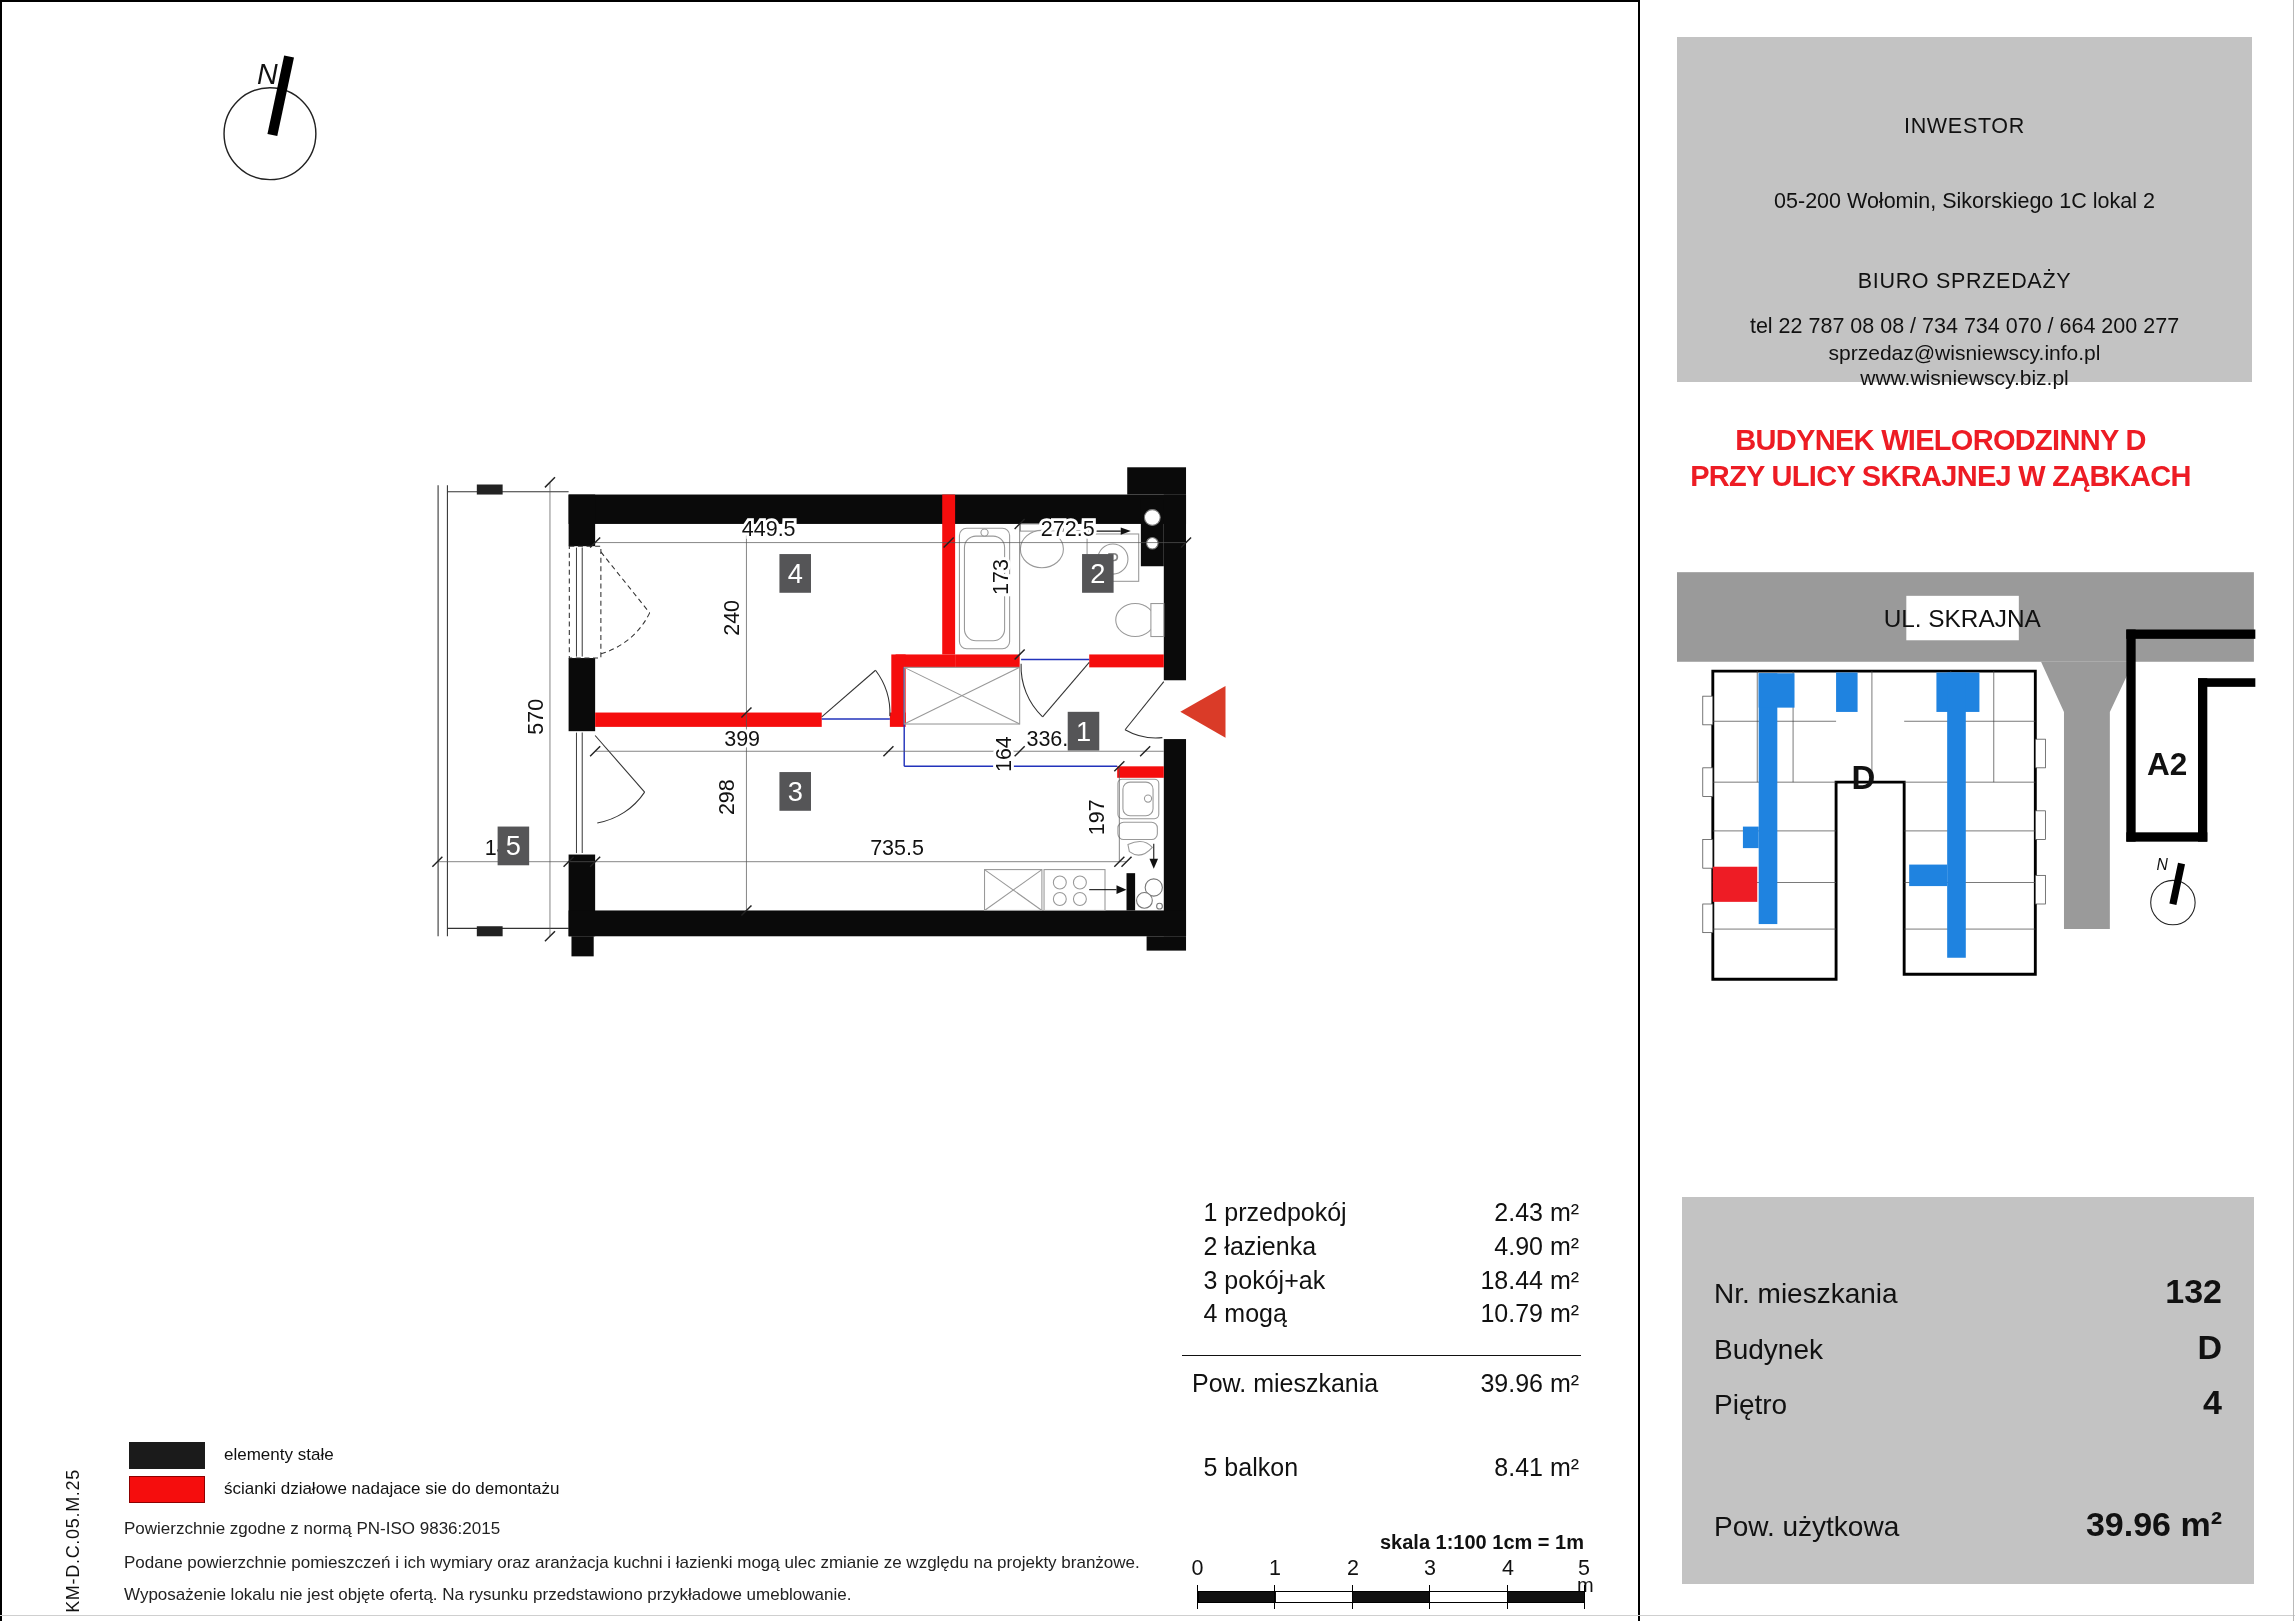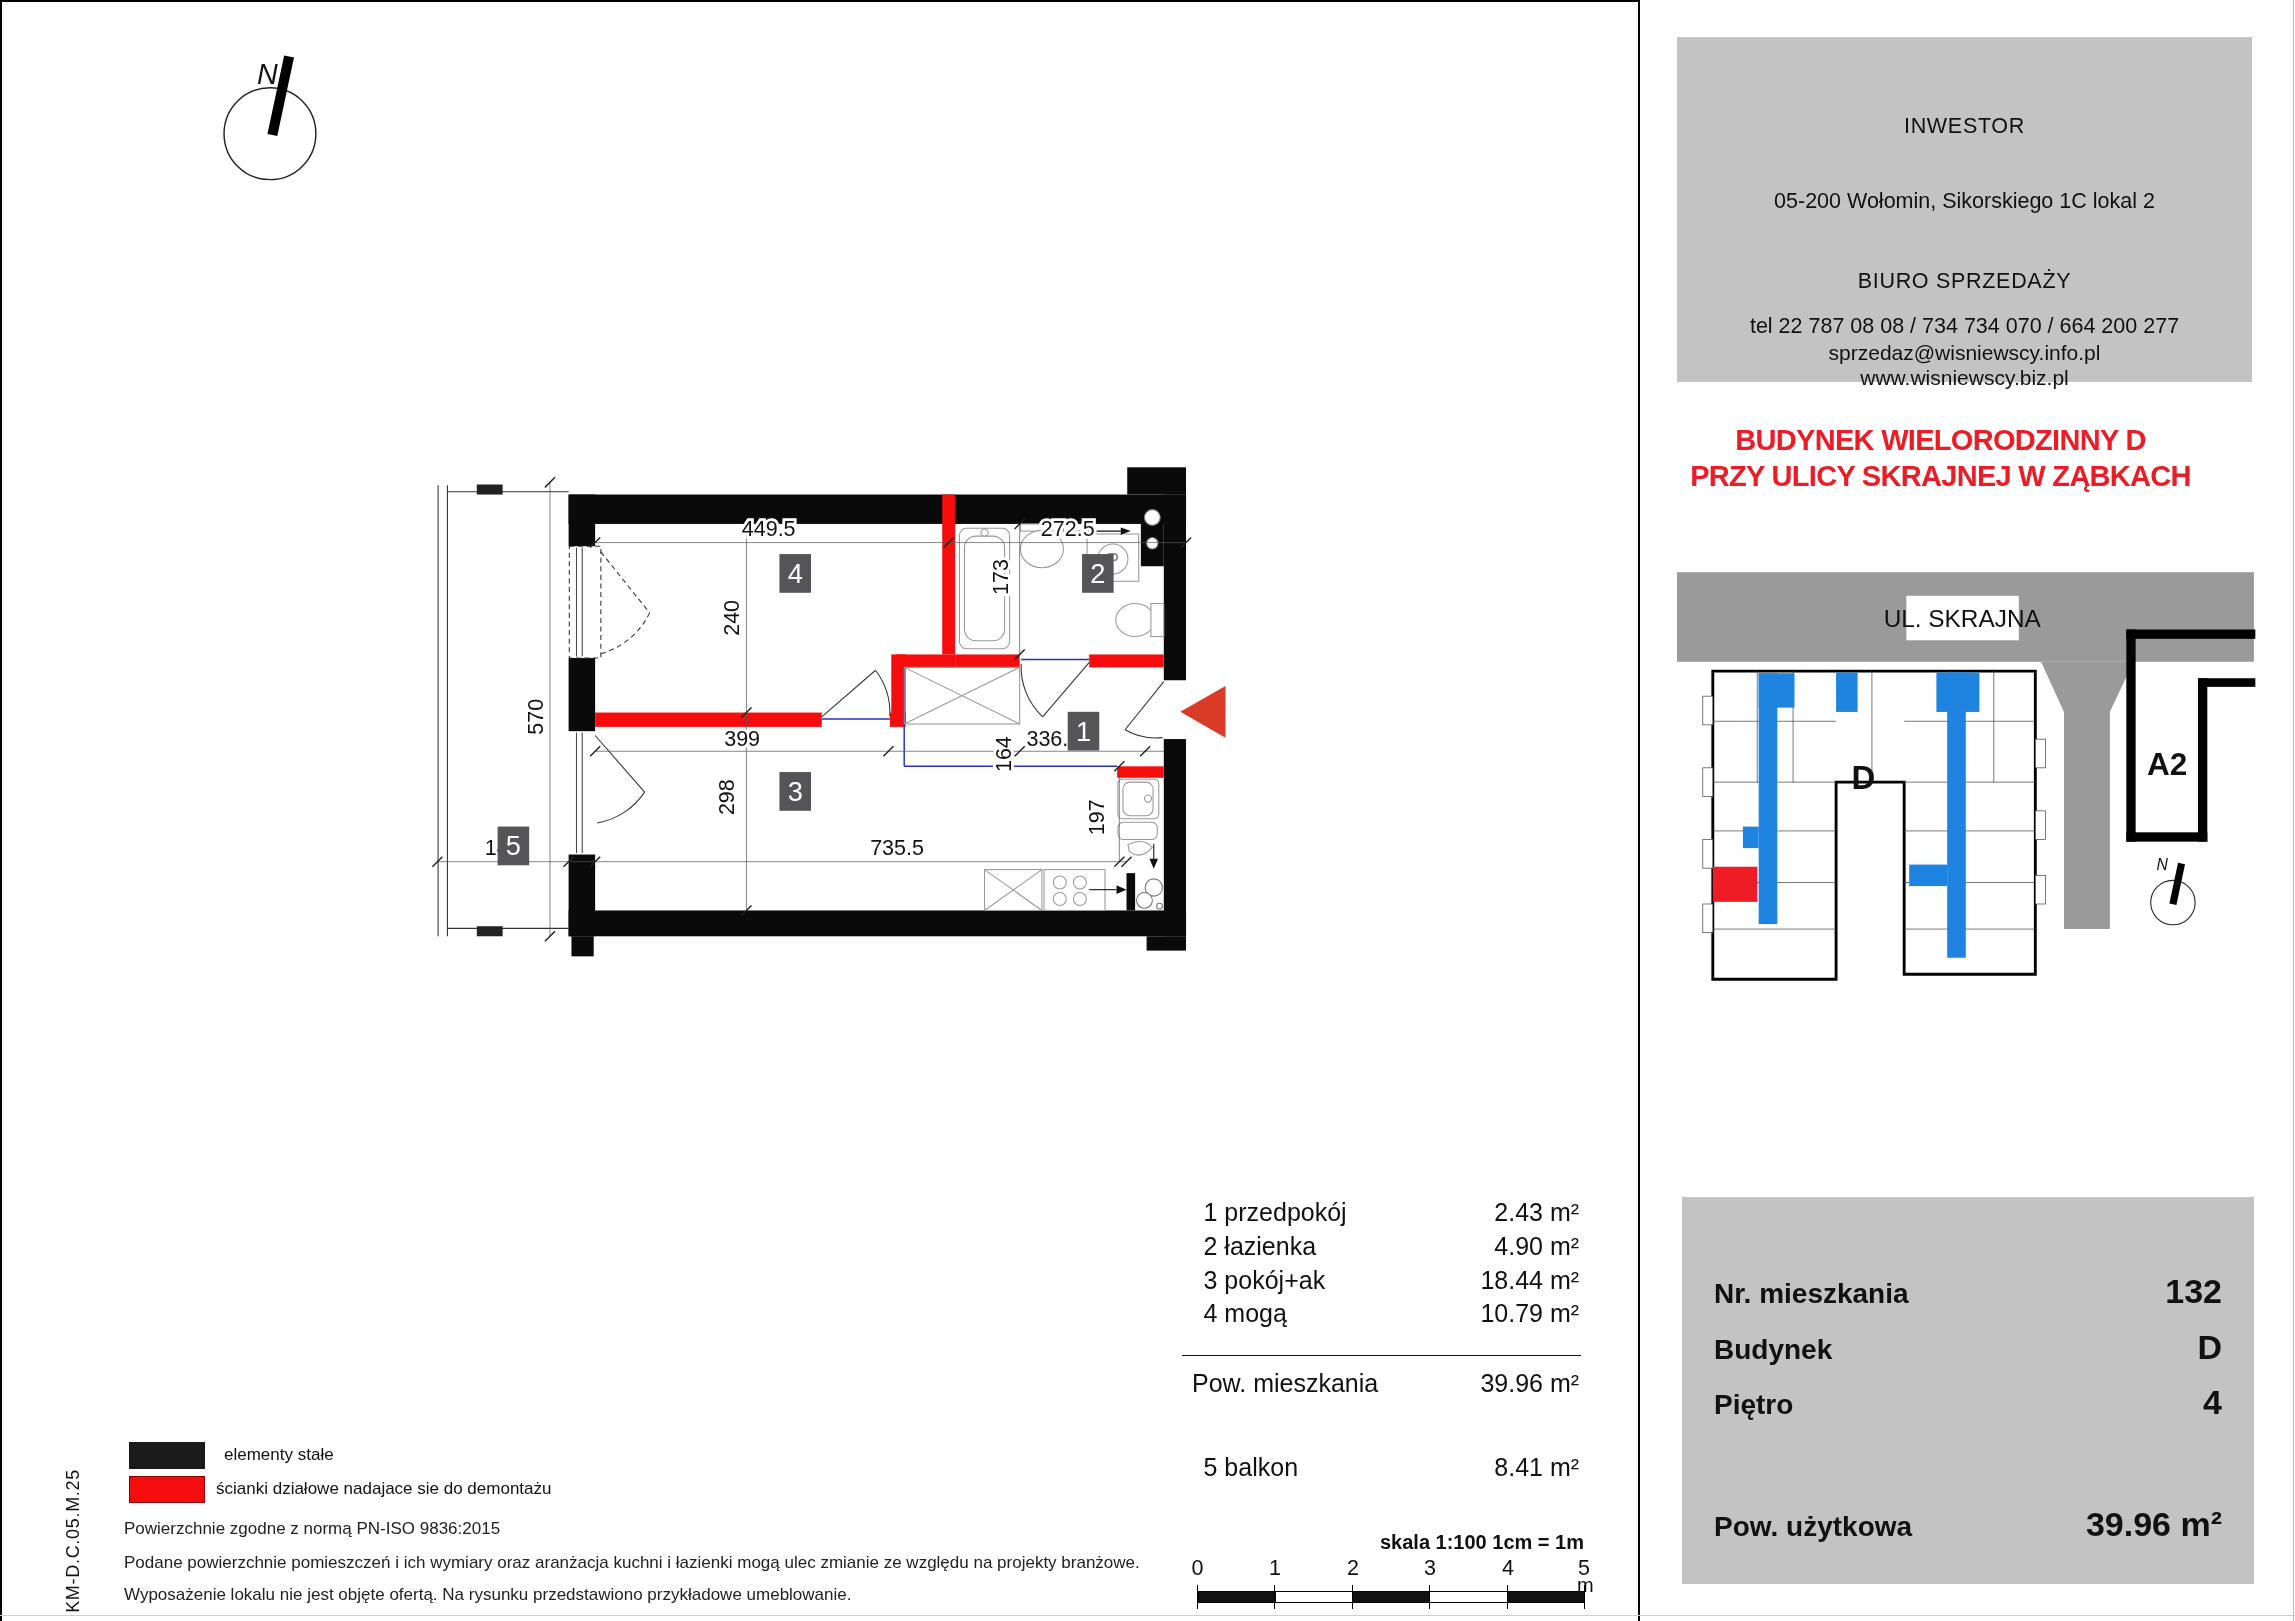--- a/index.html
+++ b/index.html
@@ -18,21 +18,21 @@
   .inv-h{font-size:21.5px;letter-spacing:0.7px;}
   .inv-co{font-size:24.4px;}
   .inv-t{font-size:21.5px;}
   .inv-s{font-size:21px;}
 
   .red-title{left:1643px;top:422px;width:595px;text-align:center;color:#ed1c24;font-weight:bold;font-size:29px;line-height:36px;letter-spacing:-0.7px;}
 
   
   .info-box{left:1682px;top:1197px;width:572px;height:387px;background:#c3c3c3;}
   .info-row{position:absolute;left:32px;width:508px;display:flex;justify-content:space-between;align-items:baseline;}
-  .info-row .lbl{font-size:28px;font-weight:bold;}
+  .info-row .lbl{font-size:28px;font-weight:normal;}
   .info-row .val{font-size:34px;font-weight:bold;}
 
   
   .room-table{left:1182px;top:1191px;width:400px;height:308px;font-size:25px;}
   .rt-row{position:absolute;left:21.5px;right:2.9px;display:flex;justify-content:space-between;white-space:nowrap;}
   .rt-rule{position:absolute;left:0;top:164px;width:399px;height:1.4px;background:#111;}
   .rt-total{position:absolute;left:10px;right:2.9px;display:flex;justify-content:space-between;}
 
   
   .sw{width:76px;height:26.5px;}
@@ -270,21 +270,21 @@
     </div>
   <div class="rt-row" style="top:262px">
       <span><span>5</span> <span>balkon</span></span>
       <span>8.41 m²</span>
     </div>
 </div>
 
 <div class="abs sw" style="left:129px;top:1442px;background:#1b1b1b"></div>
 <div class="abs legend-label" style="left:224px;top:1445px">elementy stałe</div>
 <div class="abs sw" style="left:129px;top:1476px;background:#f50d0d;border:0.7px solid #8d0000;box-sizing:border-box"></div>
-<div class="abs legend-label" style="left:216px;top:1479px">ścianki działowe nadajace sie do demontażu</div>
+<div class="abs legend-label" style="left:224px;top:1479px">ścianki działowe nadajace sie do demontażu</div>
 <div class="abs legend-note" style="left:124px;top:1519px">Powierzchnie zgodne z normą PN-ISO 9836:2015</div>
 <div class="abs legend-note" style="left:124px;top:1553px">Podane powierzchnie pomieszczeń i ich wymiary oraz aranżacja kuchni i łazienki mogą ulec zmianie ze względu na projekty branżowe.</div>
 <div class="abs legend-note" style="left:124px;top:1585px">Wyposażenie lokalu nie jest objęte ofertą. Na rysunku przedstawiono przykładowe umeblowanie.</div>
 <div class="abs vcode">KM-D.C.05.M.25</div>
 
 <div class="abs scalebar">
   <div class="sb-title">skala 1:100 1cm = 1m</div>
   <div class="sb-num" style="left:13.6px">0</div>
   <div class="sb-num" style="left:91px">1</div>
   <div class="sb-num" style="left:169px">2</div>

